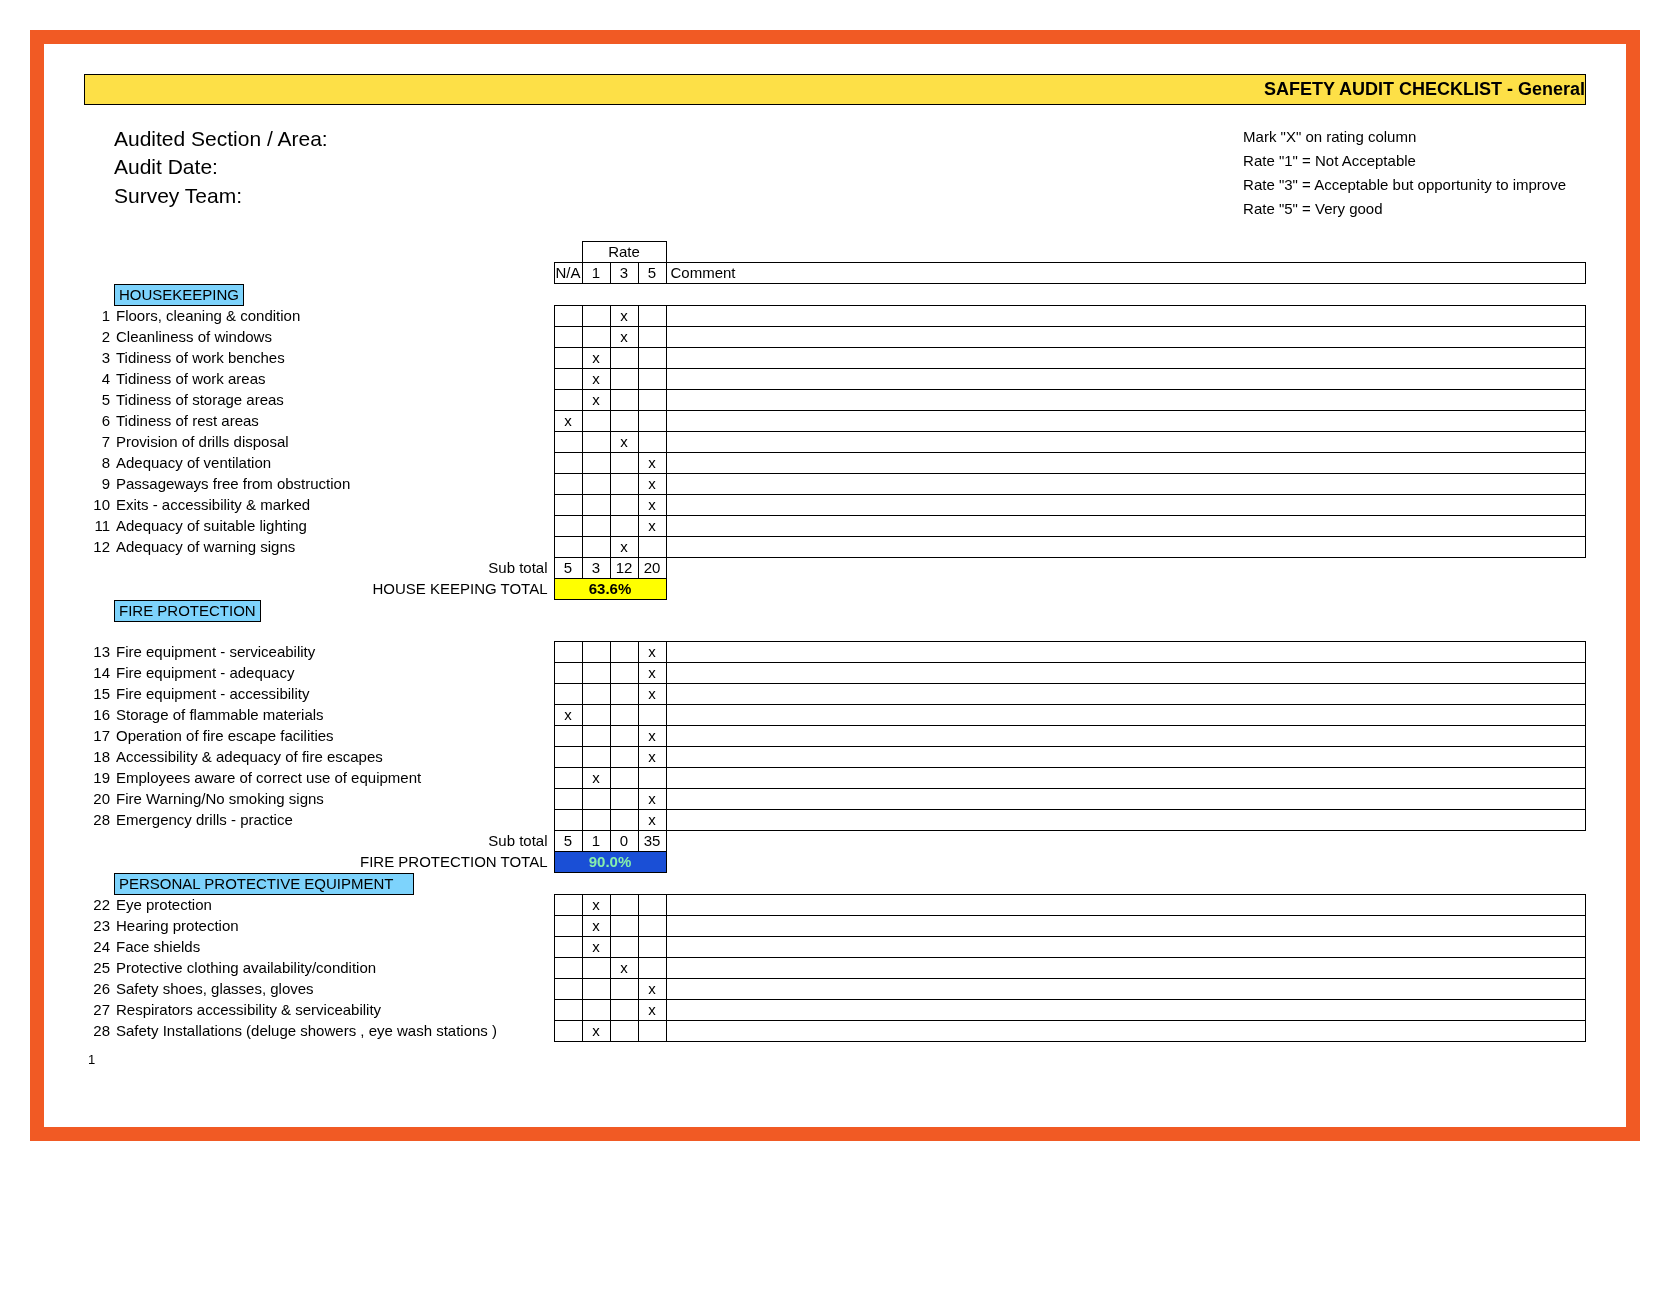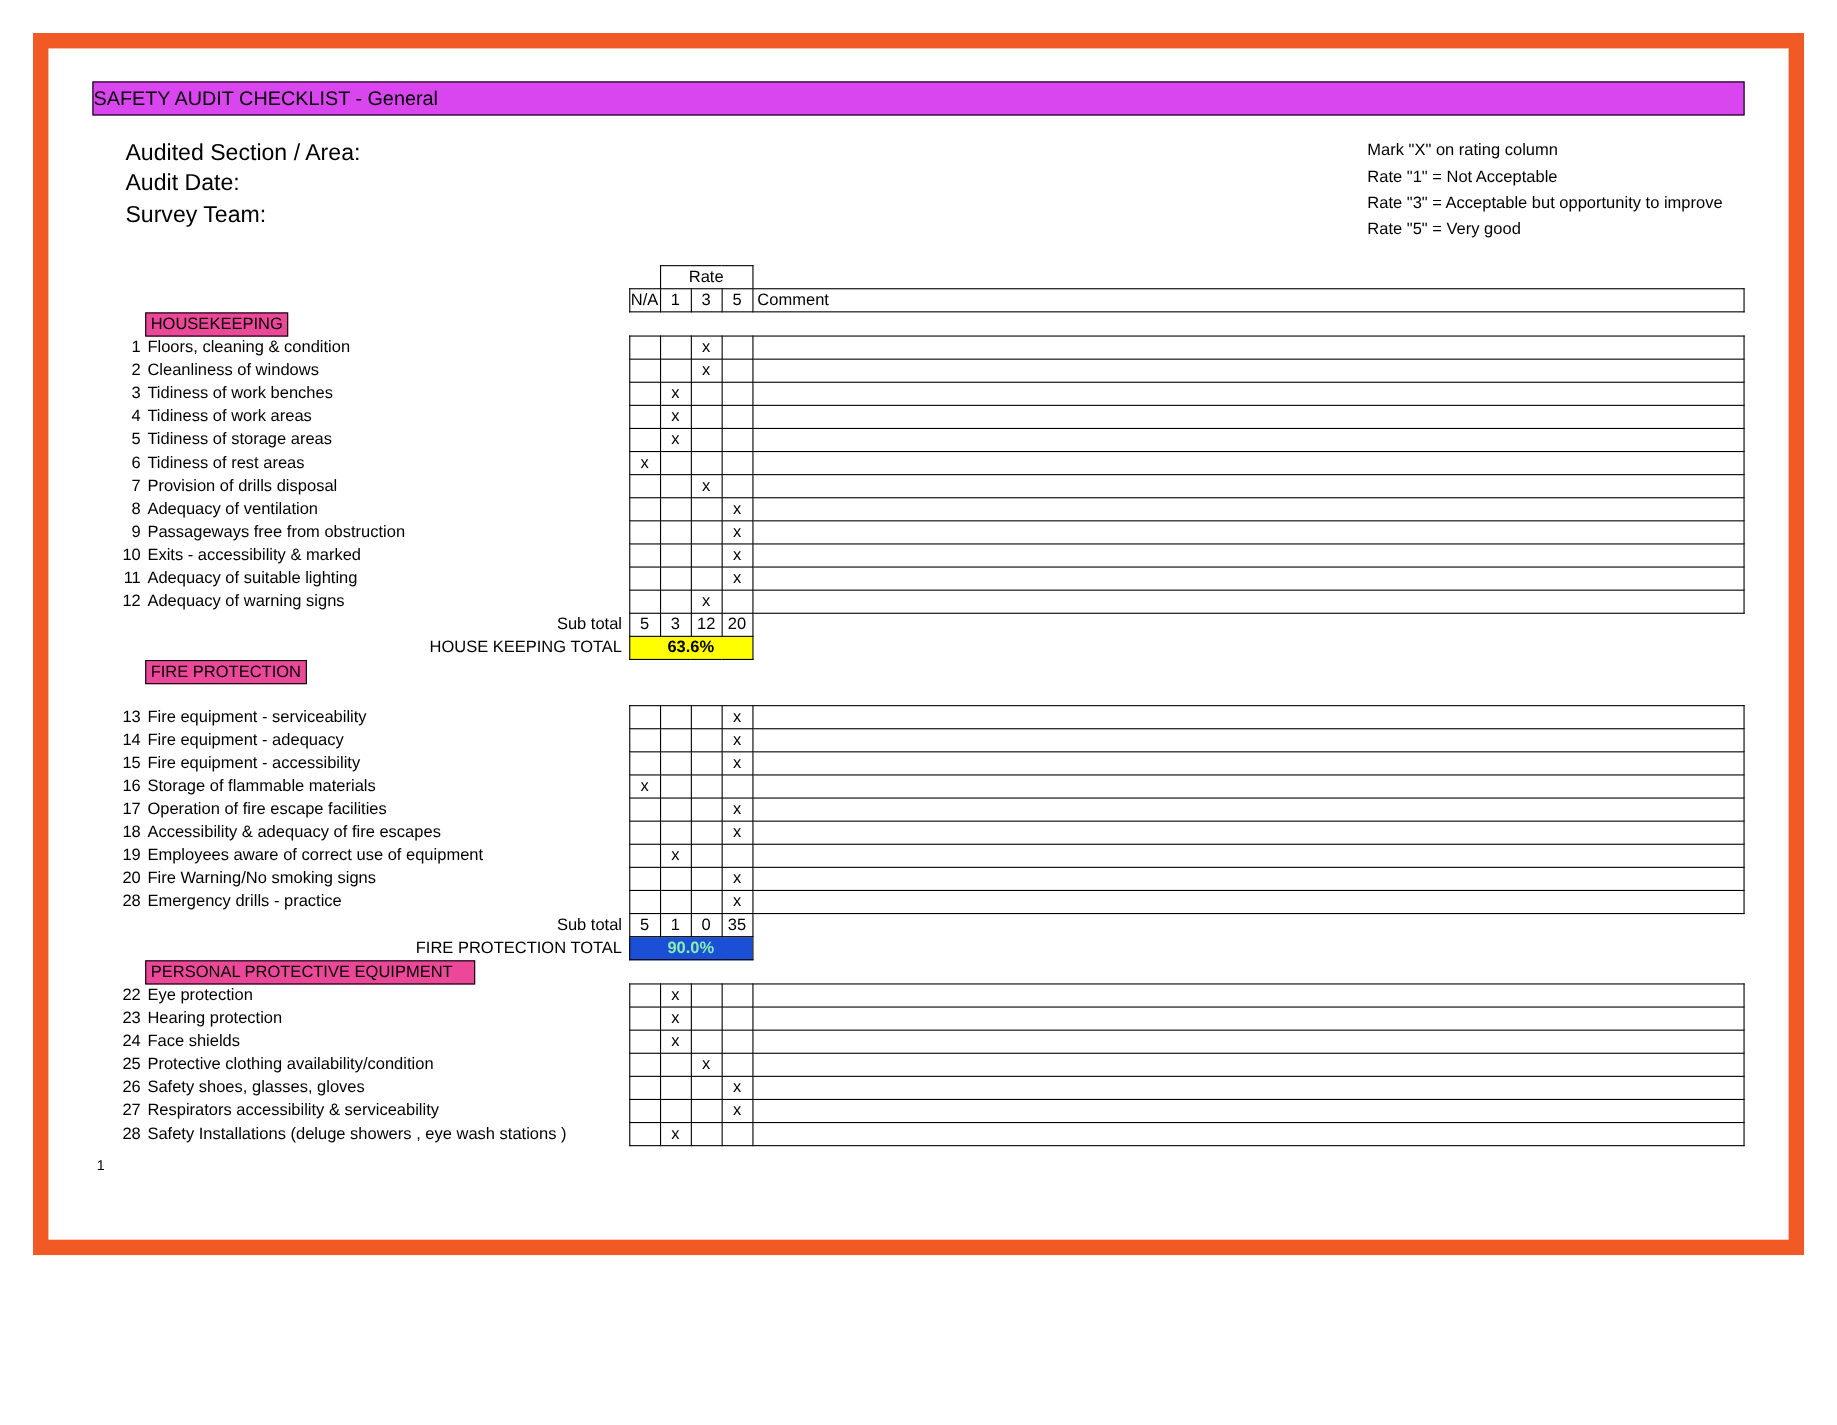--- a/index.html
+++ b/index.html
@@ -7,63 +7,63 @@
     background: #fff;
     font-family: Arial, Helvetica, sans-serif;
     padding: 30px;
   }
   .outer {
     border: 14px solid #f15a24;
     padding: 30px 40px 60px 40px;
     background: #fff;
   }
   .title-bar {
-    background: #d946ef;
+    background: #fde047;
     border: 1px solid #000;
-    text-align: left;
-    font-weight: normal;
+    text-align: right;
+    font-weight: bold;
     font-size: 18px;
     padding: 4px 0;
     margin: 0 0 20px 0;
   }
   .header-row {
     display: flex;
     justify-content: space-between;
     margin: 0 20px 20px 20px;
   }
   .header-left div {
     font-size: 21px;
     line-height: 1.35;
     padding-left: 10px;
   }
   .header-right div {
     font-size: 15px;
     line-height: 1.6;
   }
   .grid-wrap {
-    margin-left: 22px;
+    margin-left: 4px;
   }
   table.grid {
     border-collapse: collapse;
     width: 100%;
     table-layout: fixed;
     font-size: 15px;
   }
   table.grid td {
     height: 20px;
     line-height: 20px;
     vertical-align: middle;
   }
   .c-num { width: 26px; text-align: right; padding-right: 4px; }
   .c-label { width: 440px; text-align: left; padding-left: 2px; }
   .c-na, .c-1, .c-3, .c-5 { width: 28px; border: 1px solid #000; text-align: center; }
   .c-comment { border: 1px solid #000; }
   .c-blank { border: none !important; }
   .sec-hdr {
-    background: #ec4899;
+    background: #7dd3fc;
     border: 1px solid #000;
     font-weight: normal;
     padding: 0 4px;
     display: inline-block;
   }
   .right-align { text-align: right; padding-right: 6px; }
   .subtotal-row td { font-weight: normal; }
   .total-yellow {
     background: #ffff00;
     font-weight: bold;

